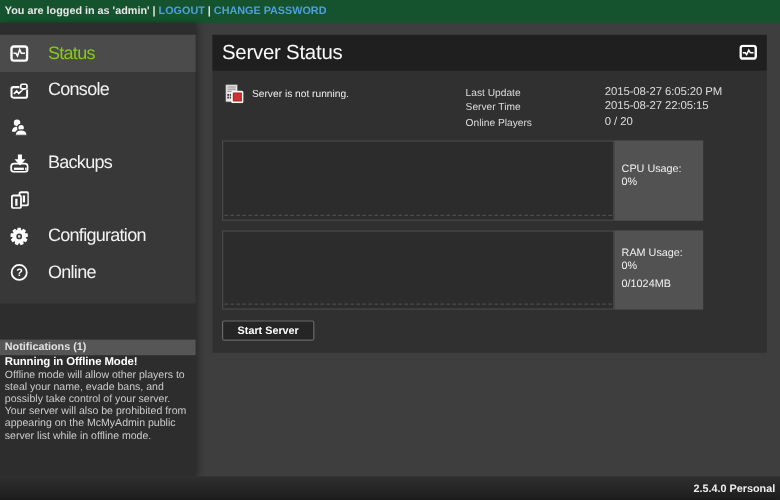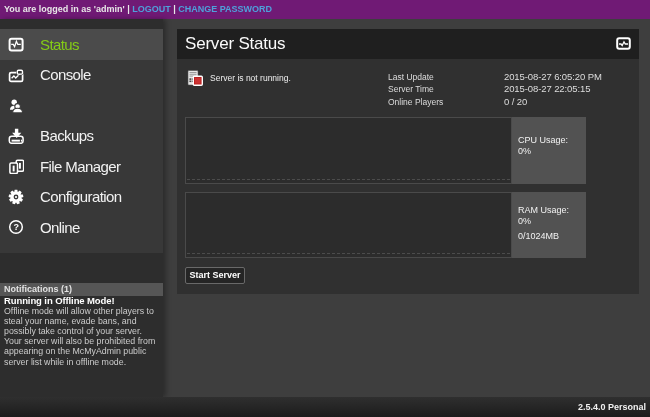--- a/index.html
+++ b/index.html
@@ -1,20 +1,20 @@
 <!DOCTYPE html>
 <html><head>
 <meta charset="utf-8">
 <style>
   * { margin:0; padding:0; box-sizing:border-box; }
   html,body { width:650px; height:417px; overflow:hidden; }
   body { background:#3e3e3e; font-family:"Liberation Sans", sans-serif; position:relative; }
   .abs { position:absolute; }
 
-  #topbar { left:0; top:0; width:650px; height:19px; background:#701a75;
+  #topbar { left:0; top:0; width:650px; height:19px; background:#14532d;
     font-size:9px; font-weight:bold; color:#e8e8e8; line-height:18px; padding-left:4px; }
   #topbar a { color:#4fa0da; text-decoration:none; }
 
   #sidebar { left:0; top:19px; width:163px; height:378px; background:#2d2d2d;
     box-shadow:3px 0 5px rgba(0,0,0,0.30); }
   #menu { margin-top:10px; background:#383838; padding-bottom:10px; }
   .mi { height:30.5px; display:flex; align-items:center; position:relative;
     color:#f2f2f2; font-size:15px; letter-spacing:-0.6px; }
   .mi svg { position:absolute; left:8px; top:50%; margin-top:-8px; }
   .mi span { margin-left:40px; }
@@ -31,21 +31,21 @@
     position:absolute; left:8px; top:50%; transform:translateY(-50%); }
   #panel-body { left:177px; top:59px; width:462px; height:235px; background:#303030; }
 
   .lbl { font-size:8.5px; font-weight:normal; color:#dddddd; line-height:12.3px; }
   .val { font-size:9.5px; color:#dddddd; line-height:12.3px; letter-spacing:-0.1px;margin-left:44px; }
 
   .chartbox { border:1px solid #4a4a4a; background:#2c2c2c; }
   .dash { position:absolute; left:1px; right:1px; bottom:3px; border-bottom:1px dashed #4c4c4c; }
   .infobox { background:#525252; color:#f2f2f2; font-size:9px; line-height:11px; }
 
-  #startbtn { left:185px; top:267px; width:60px; height:17px; background:#252525;
+  #startbtn { left:185px; top:267px; width:77px; height:17px; background:#252525;
     border:1px solid #696969; border-radius:2px; color:#ffffff; font-size:9px;
     font-weight:bold; text-align:center; line-height:15px; }
 
   #footer { left:0; top:397px; width:650px; height:20px;
     background:linear-gradient(#2f2f2f,#1c1c1c);
     color:#f0f0f0; font-size:9px; font-weight:bold; line-height:20px;
     text-align:right; padding-right:4px; }
 </style>
 </head>
 <body>
@@ -88,21 +88,20 @@
         </svg>
       <span>Backups</span>
     </div>
     <div class="mi">
       <svg width="16" height="16" viewBox="0 0 16 16">
           <rect x="8.2" y="2.2" width="7.4" height="11" rx="1.4" fill="#383838" stroke="#ffffff" stroke-width="1.5"></rect>
           <rect x="11" y="4.9" width="1.9" height="5.8" fill="#ffffff"></rect>
           <rect x="1.9" y="4.9" width="7.6" height="10.6" rx="1.4" fill="#383838" stroke="#ffffff" stroke-width="1.5"></rect>
           <rect x="4.7" y="7.6" width="1.9" height="5.8" fill="#ffffff"></rect>
         </svg>
-      <span>File Manager</span>
     </div>
     <div class="mi">
       <svg width="16" height="16" viewBox="0 0 16 16">
           <path fill="#ffffff" d="M6.24,2.89 L6.66,0.72 L9.34,0.72 L9.76,2.89 L9.94,2.96 L11.66,1.57 L13.70,3.28 L12.63,5.22 L12.72,5.38 L14.94,5.42 L15.40,8.05 L13.33,8.84 L13.30,9.03 L14.97,10.48 L13.64,12.80 L11.54,12.08 L11.40,12.20 L11.74,14.38 L9.23,15.30 L8.09,13.40 L7.91,13.40 L6.77,15.30 L4.26,14.38 L4.60,12.20 L4.46,12.08 L2.36,12.80 L1.03,10.48 L2.70,9.03 L2.67,8.84 L0.60,8.05 L1.06,5.42 L3.28,5.38 L3.37,5.22 L2.30,3.28 L4.34,1.57 L6.06,2.96 Z"></path>
           <circle cx="8" cy="8" r="2.4" fill="#383838"></circle>
           <rect x="7" y="7" width="2" height="2" fill="#dddddd"></rect>
         </svg>
       <span>Configuration</span>
     </div>
     <div class="mi">

